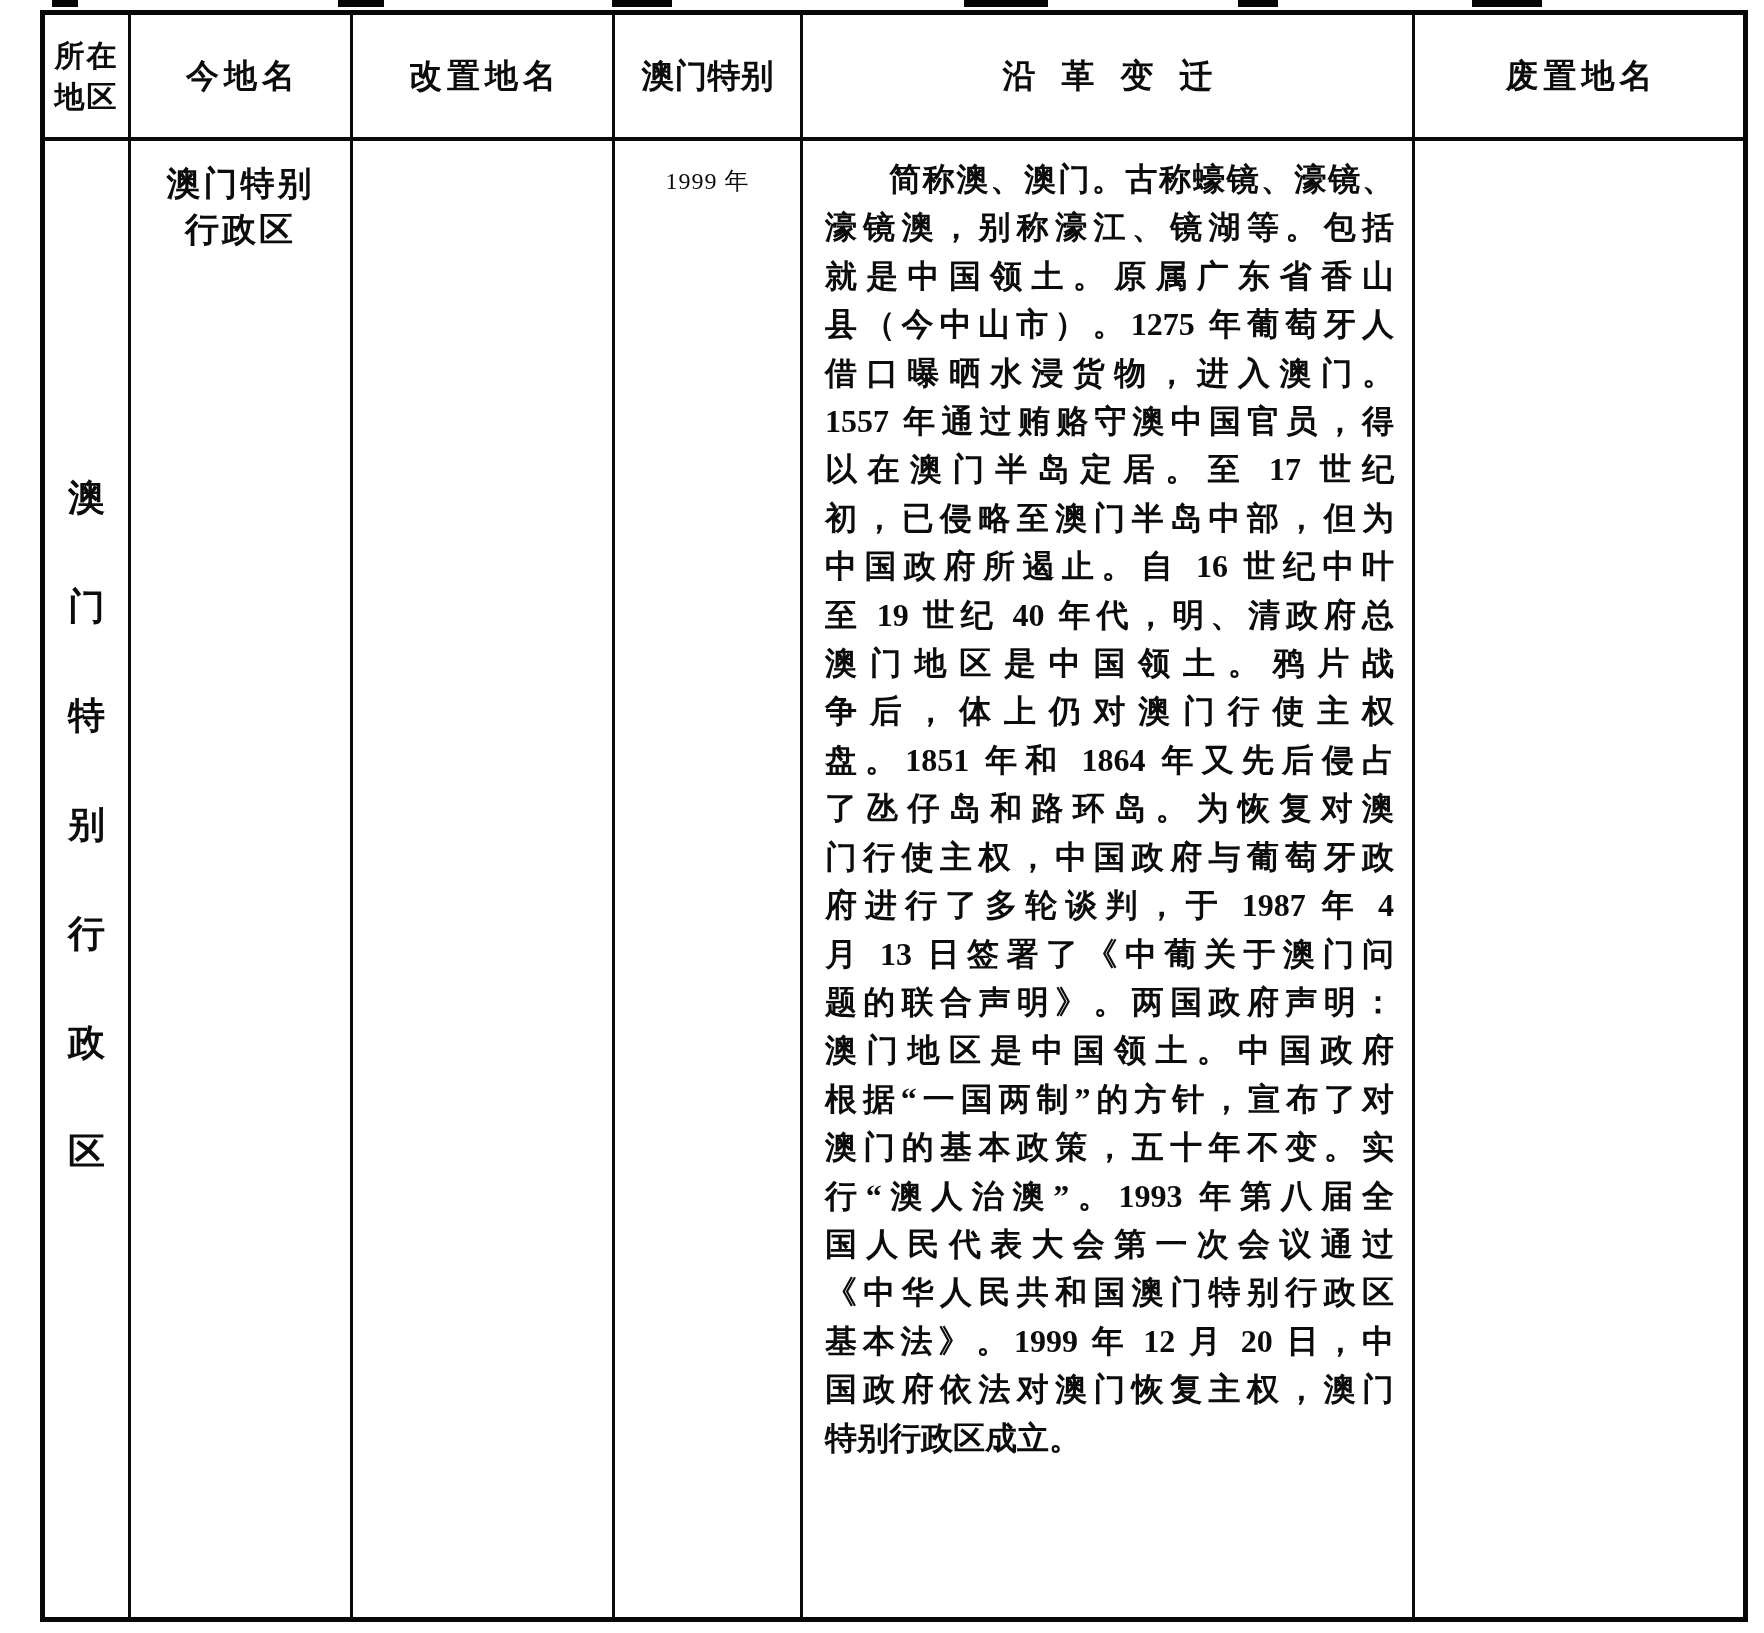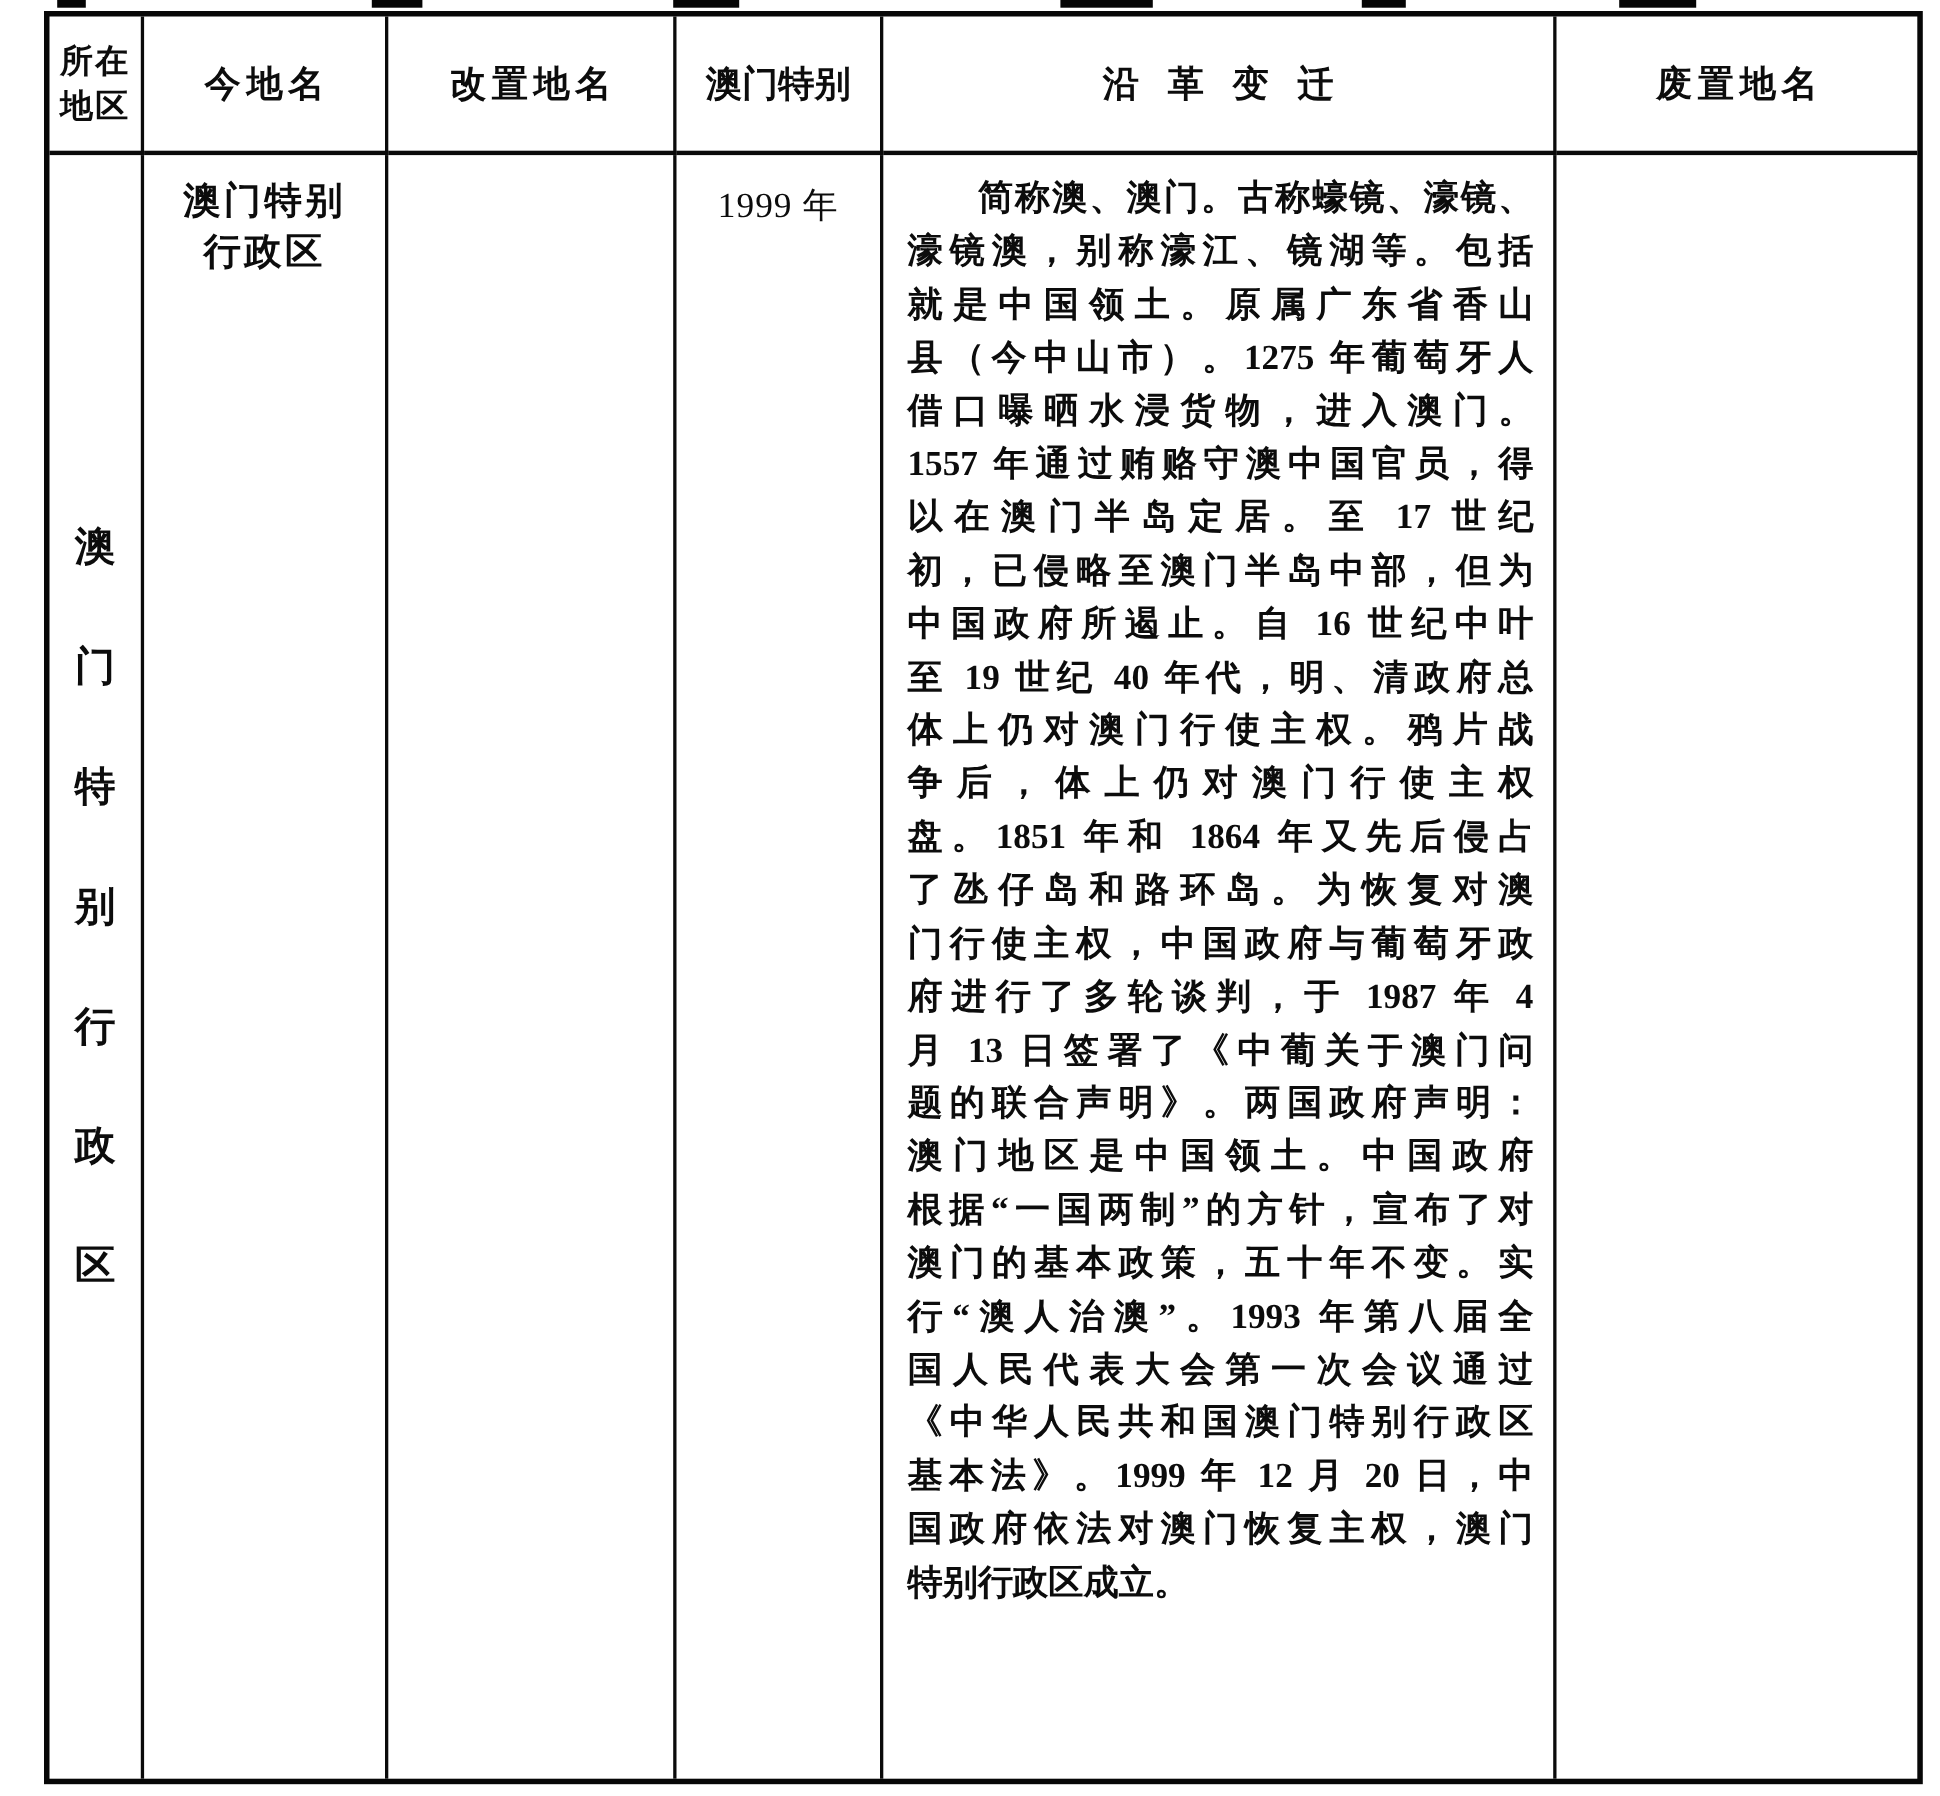--- a/index.html
+++ b/index.html
@@ -48,21 +48,21 @@
     display:flex;flex-direction:column;align-items:center;
     padding-top:338px;gap:72px;
     font-size:37px;font-weight:700;line-height:1;
   }
   .body-today{
     padding-top:20px;text-align:center;
     font-size:34px;font-weight:700;line-height:46px;letter-spacing:3px;
   }
   .body-year{
     padding-top:24px;text-align:center;
-    font-size:32px;font-weight:400;letter-spacing:1px;
+    font-size:24px;font-weight:400;letter-spacing:1px;
   }
   .body-evolution{
     padding:14px 18px 0 22px;
     font-size:32px;line-height:48.4px;font-weight:700;
   }
   .evo-line{
     text-align:justify;
     text-align-last:justify;
     text-justify:inter-character;
     white-space:normal;
@@ -139,21 +139,21 @@
         <div class="evo-line">简称澳、澳门。古称蠔镜、濠镜、</div>
         <div class="evo-line">濠镜澳，别称濠江、镜湖等。包括</div>
         <div class="evo-line">就是中国领土。原属广东省香山</div>
         <div class="evo-line">县（今中山市）。1275 年葡萄牙人</div>
         <div class="evo-line">借口曝晒水浸货物，进入澳门。</div>
         <div class="evo-line">1557 年通过贿赂守澳中国官员，得</div>
         <div class="evo-line">以在澳门半岛定居。至 17 世纪</div>
         <div class="evo-line">初，已侵略至澳门半岛中部，但为</div>
         <div class="evo-line">中国政府所遏止。自 16 世纪中叶</div>
         <div class="evo-line">至 19 世纪 40 年代，明、清政府总</div>
-        <div class="evo-line">体上仍对澳门行使主权。鸦片战</div>
+        <div class="evo-line">澳门地区是中国领土。鸦片战</div>
         <div class="evo-line">争后，体上仍对澳门行使主权</div>
         <div class="evo-line">盘。1851 年和 1864 年又先后侵占</div>
         <div class="evo-line">了氹仔岛和路环岛。为恢复对澳</div>
         <div class="evo-line">门行使主权，中国政府与葡萄牙政</div>
         <div class="evo-line">府进行了多轮谈判，于 1987 年 4</div>
         <div class="evo-line">月 13 日签署了《中葡关于澳门问</div>
         <div class="evo-line">题的联合声明》。两国政府声明：</div>
         <div class="evo-line">澳门地区是中国领土。中国政府</div>
         <div class="evo-line">根据“一国两制”的方针，宣布了对</div>
         <div class="evo-line">澳门的基本政策，五十年不变。实</div>

